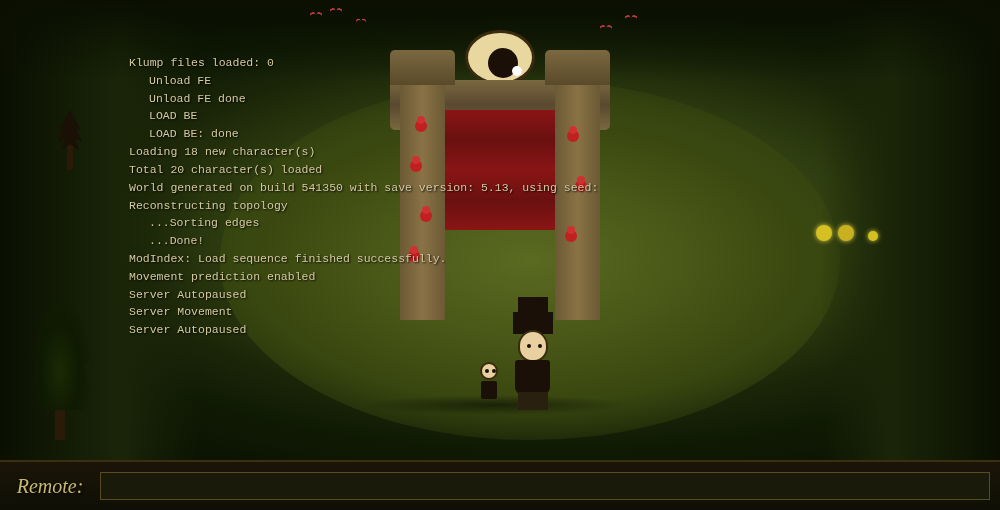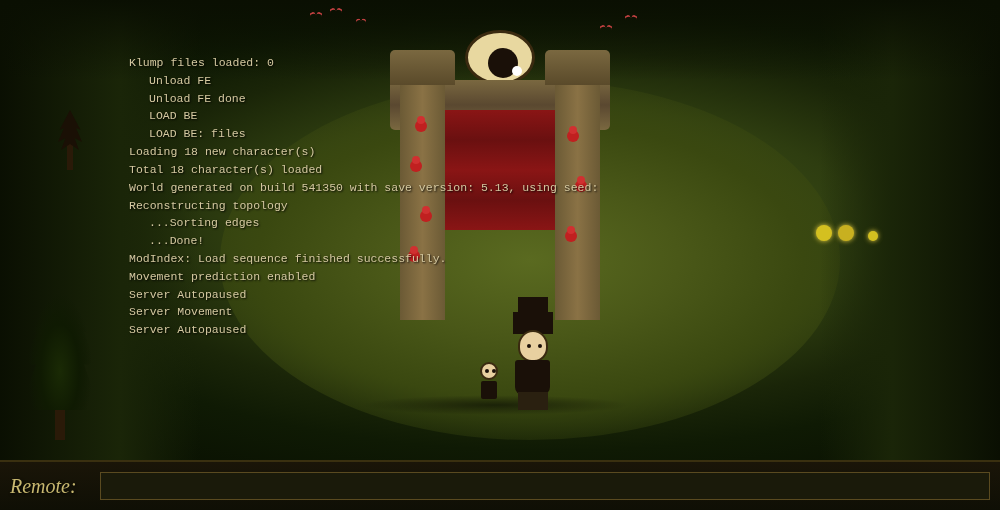--- a/index.html
+++ b/index.html
@@ -400,20 +400,21 @@
     }
 
     .remote-label {
       font-size: 20px;
       color: #c8b870;
       font-family: 'Georgia', serif;
       font-style: italic;
       margin-right: 10px;
       text-shadow: 1px 1px 3px rgba(0,0,0,0.8);
       min-width: 80px;
+      text-align: center;
     }
 
     .remote-input {
       flex: 1;
       height: 28px;
       background: #1a1a0a;
       border: 1px solid #5a4a20;
       color: #d4c8a0;
       font-family: 'Courier New', monospace;
       font-size: 13px;
@@ -506,23 +507,23 @@
       <div style="position:absolute;top:5px;left:10px;width:4px;height:4px;background:#1a1008;border-radius:50%;"></div>
     </div>
     <div style="width:16px;height:18px;background:#1a1008;margin:1px auto 0;border-radius:2px;"></div>
   </div>
 
   <div id="console-log">
   <div class="log-line">Klump files loaded:   0</div>
       <div class="log-line log-indent">Unload FE</div>
       <div class="log-line log-indent">Unload FE done</div>
       <div class="log-line log-indent">LOAD BE</div>
-      <div class="log-line log-indent">LOAD BE: files</div>
+      <div class="log-line log-indent">LOAD BE: done</div>
       <div class="log-line">Loading 18 new character(s)</div>
-      <div class="log-line">Total 18 character(s) loaded</div>
+      <div class="log-line">Total 20 character(s) loaded</div>
       <div class="log-line">World generated on build 541350 with save version: 5.13, using seed:</div>
       <div class="log-line">Reconstructing topology</div>
       <div class="log-line log-indent">...Sorting edges</div>
       <div class="log-line log-indent">...Done!</div>
       <div class="log-line">ModIndex: Load sequence finished successfully.</div>
       <div class="log-line">Movement prediction enabled</div>
       <div class="log-line">Server Autopaused</div>
       <div class="log-line">Server Movement</div>
       <div class="log-line">Server Autopaused</div>
     </div>

